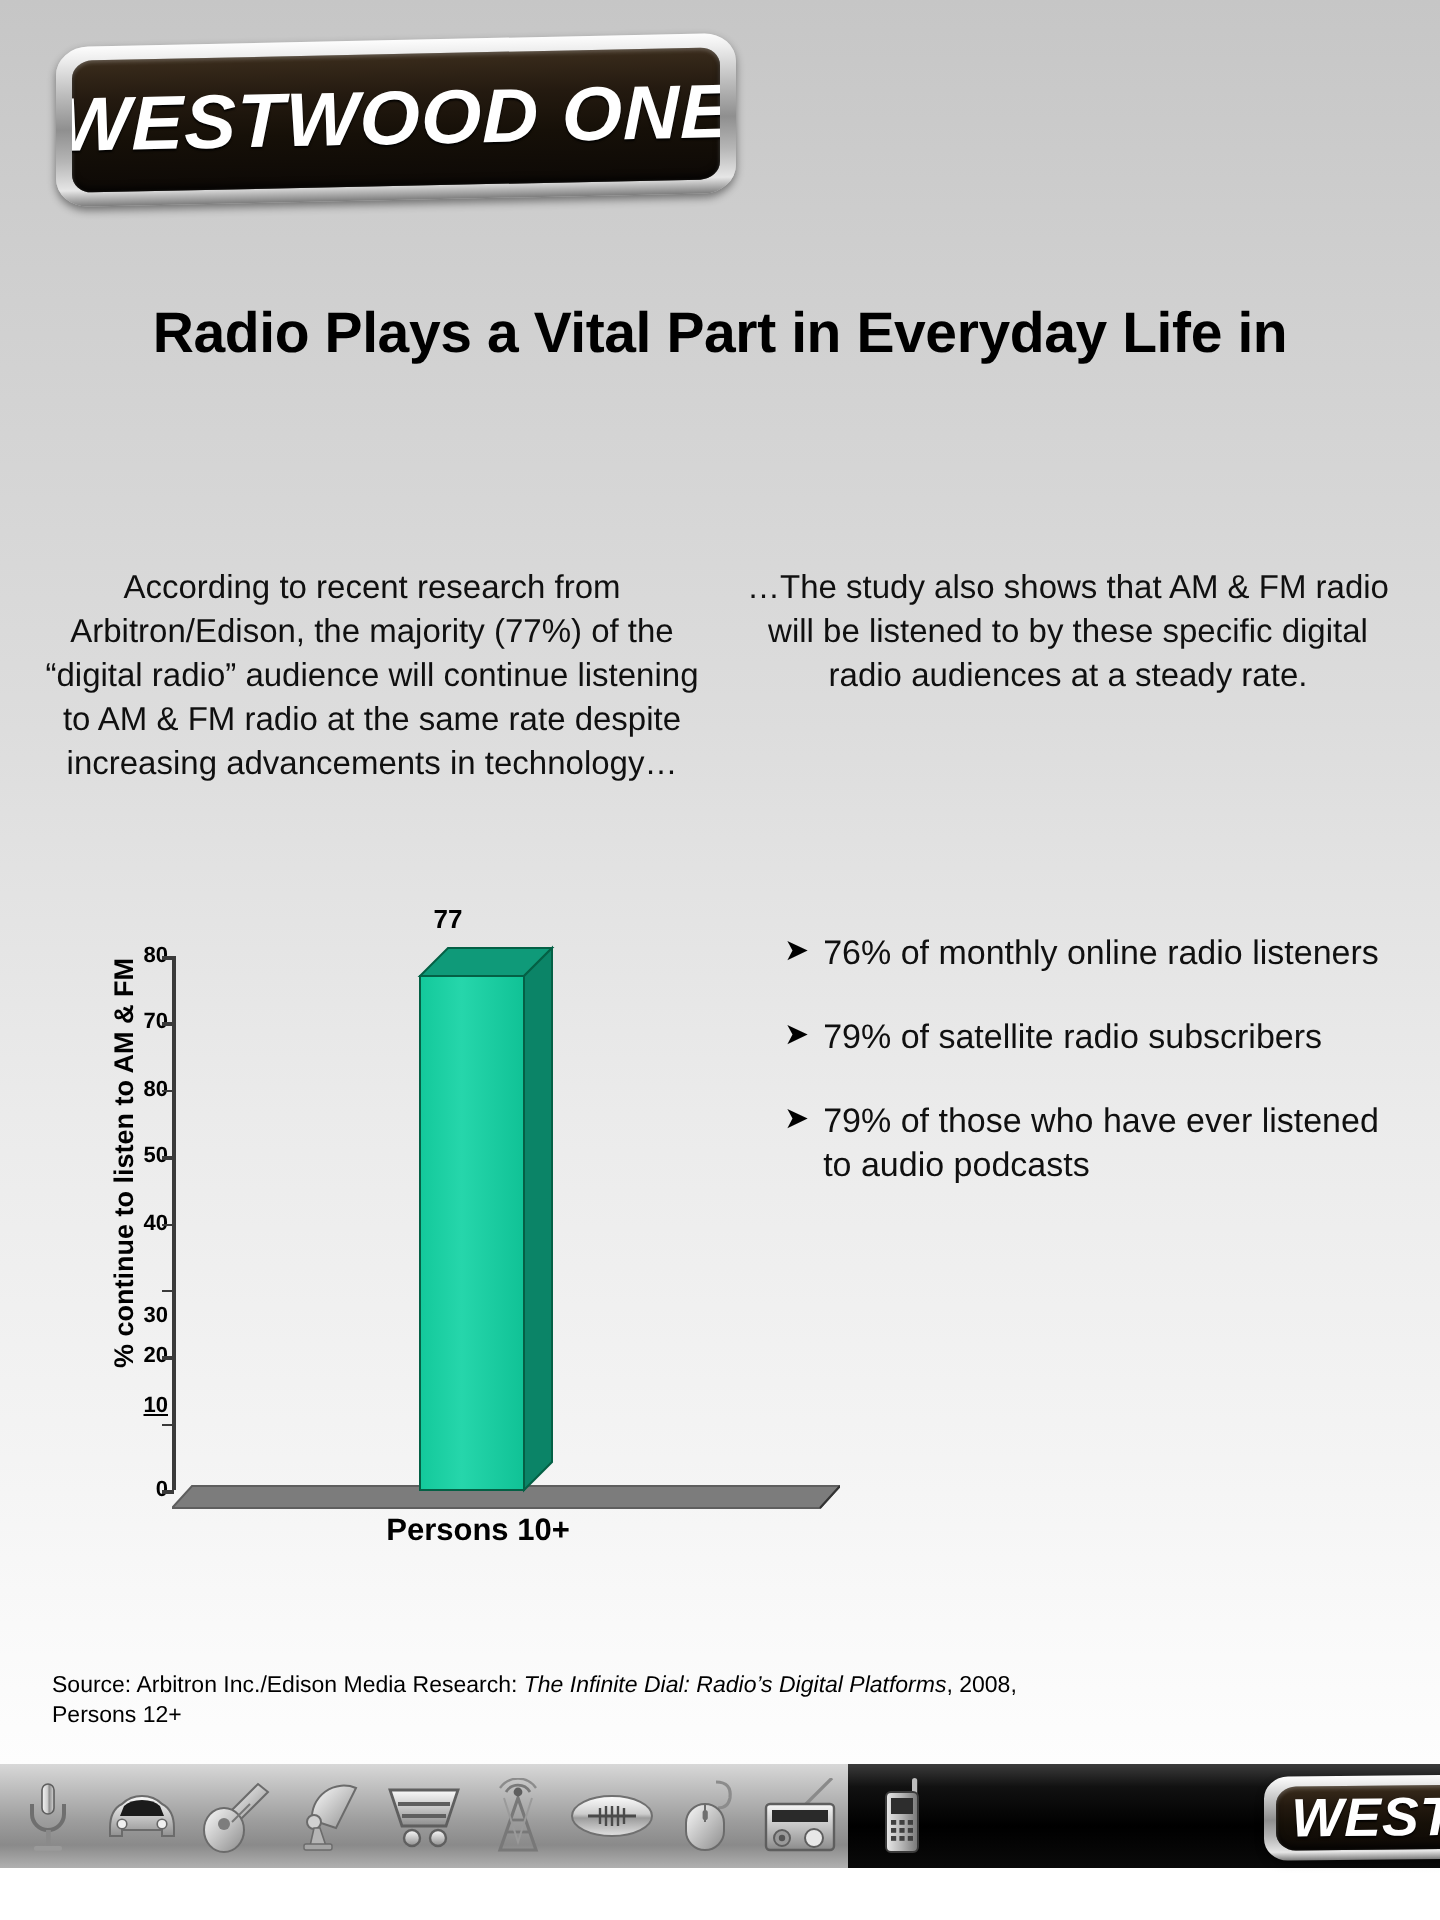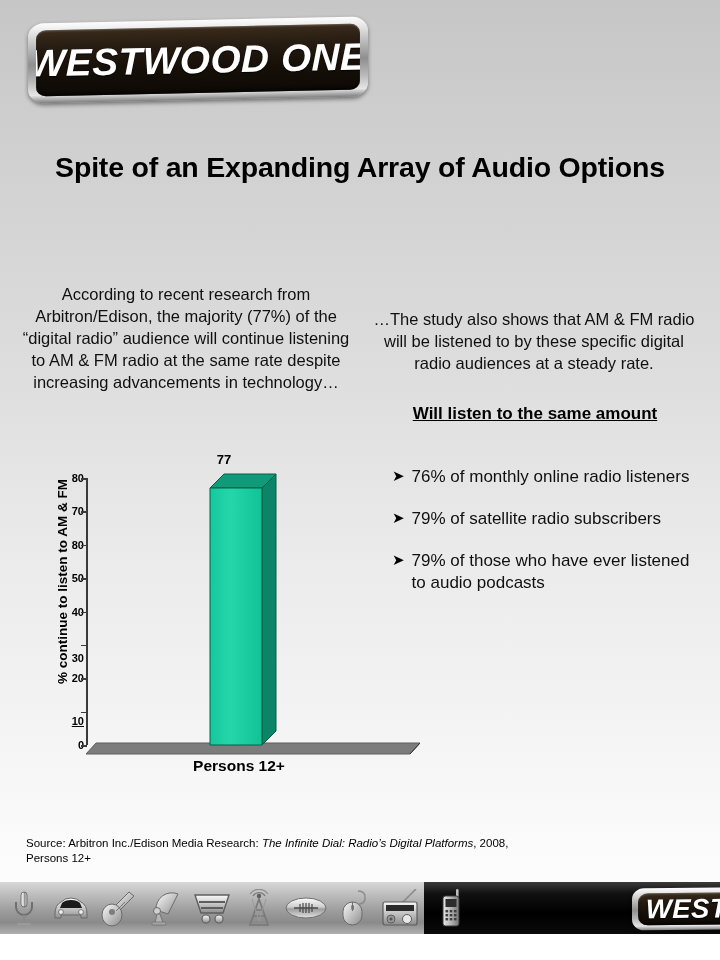--- a/index.html
+++ b/index.html
@@ -63,21 +63,21 @@
 
   
   .para {
     position: absolute;
     color: #101010;
     font-size: 16.5px;
     line-height: 1.33;
     text-align: center;
   }
   #para-left  { left: 14px;  top: 284px; width: 344px; }
-  #para-right { left: 364px; top: 284px; width: 340px; margin-top: 25px; }
+  #para-right { left: 364px; top: 284px; width: 340px; }
 
   #subhead {
     position: absolute;
     left: 370px; top: 403px; width: 330px;
     text-align: center;
     font-size: 17px;
     font-weight: bold;
     color: #000;
     line-height: 1.33;
   }
@@ -206,29 +206,28 @@
 
 <div id="slide">
 
   <div id="logo-top" class="wo-plate">
     <div class="wo-inner">
       <span class="wo-text">WESTWOOD ONE</span>
     </div>
   </div>
 
   <div id="title">
-    <div>Spite of an Expanding Array of Audio Options</div>
+    <div>Radio Plays a Vital Part in Everyday Life in</div>
   </div>
 
   <div class="para" id="para-left">According to recent research from Arbitron/Edison, the majority (77%) of the “digital radio” audience will continue listening to AM &amp; FM radio at the same rate despite increasing advancements in technology…</div>
 
   <div class="para" id="para-right">…The study also shows that  AM &amp; FM radio will be listened to by these specific digital radio audiences at a steady rate.</div>
 
   <div id="subhead">
-    <div><span>Will listen to the same amount</span></div>
   </div>
 
   <div id="bullets">
     <div class="bullet">
       <span class="arrow">➤</span>
       <span class="btext">76% of monthly online radio listeners</span>
     </div>
     <div class="bullet">
       <span class="arrow">➤</span>
       <span class="btext">79% of satellite radio subscribers</span>
@@ -244,21 +243,21 @@
     <div id="y-axis-title">% continue to listen to AM &amp; FM</div>
 
     <div id="ytick-wrap">
         <div class="ytick" style="top: 16px;">80</div>
         <div class="ytick" style="top: 49.375px;">70</div>
         <div class="ytick" style="top: 82.75px;">80</div>
         <div class="ytick" style="top: 116.125px;">50</div>
         <div class="ytick" style="top: 149.5px;">40</div>
         <div class="ytick" style="top: 196px;">30</div>
         <div class="ytick" style="top: 216.25px;">20</div>
-        <div class="ytick" style="top: 259px; text-decoration: underline;">10</div>
+        <div class="ytick" style="top: 241px; text-decoration: underline;">10</div>
         <div class="ytick" style="top: 283px;">0</div>
       </div>
     <div id="axis-line"></div>
 
     <div id="floor">
       <svg width="334" height="18" viewBox="0 0 334 18">
         <polygon points="0,16 10,5 334,5 324,16" fill="#7c7c7c" stroke="#5e5e5e" stroke-width="1"></polygon>
         <line x1="324" y1="16" x2="334" y2="5" stroke="#333" stroke-width="1"></line>
       </svg>
     </div>
@@ -272,21 +271,21 @@
               <stop offset="1" stop-color="#10c296"></stop>
             </linearGradient>
           </defs>
           <polygon points="196,26.01249999999999 210,12.012499999999989 262,12.012499999999989 248,26.01249999999999" fill="#0f9a79" stroke="#046045" stroke-width="1"></polygon>
           <polygon points="248,26.01249999999999 262,12.012499999999989 262,269 248,283" fill="#0b8467" stroke="#046045" stroke-width="1"></polygon>
           <polygon points="196,26.01249999999999 248,26.01249999999999 248,283 196,283" fill="url(#barface)" stroke="#046045" stroke-width="1"></polygon>
         </svg>
     </div>
 
     <div id="value-label" style="top: -9.9875px; left: 184px; width: 52px;">77</div>
-    <div id="cat-label">Persons 12+</div>
+    <div id="cat-label">Persons 10+</div>
   <div class="tickmark" style="top: 16px;"></div>
       <div class="tickmark" style="top: 49.375px;"></div>
       <div class="tickmark" style="top: 82.75px;"></div>
       <div class="tickmark" style="top: 116.125px;"></div>
       <div class="tickmark" style="top: 149.5px;"></div>
       <div class="tickmark" style="top: 182.875px;"></div>
       <div class="tickmark" style="top: 216.25px;"></div>
       <div class="tickmark" style="top: 249.625px;"></div>
       <div class="tickmark" style="top: 283px;"></div>
     </div>

